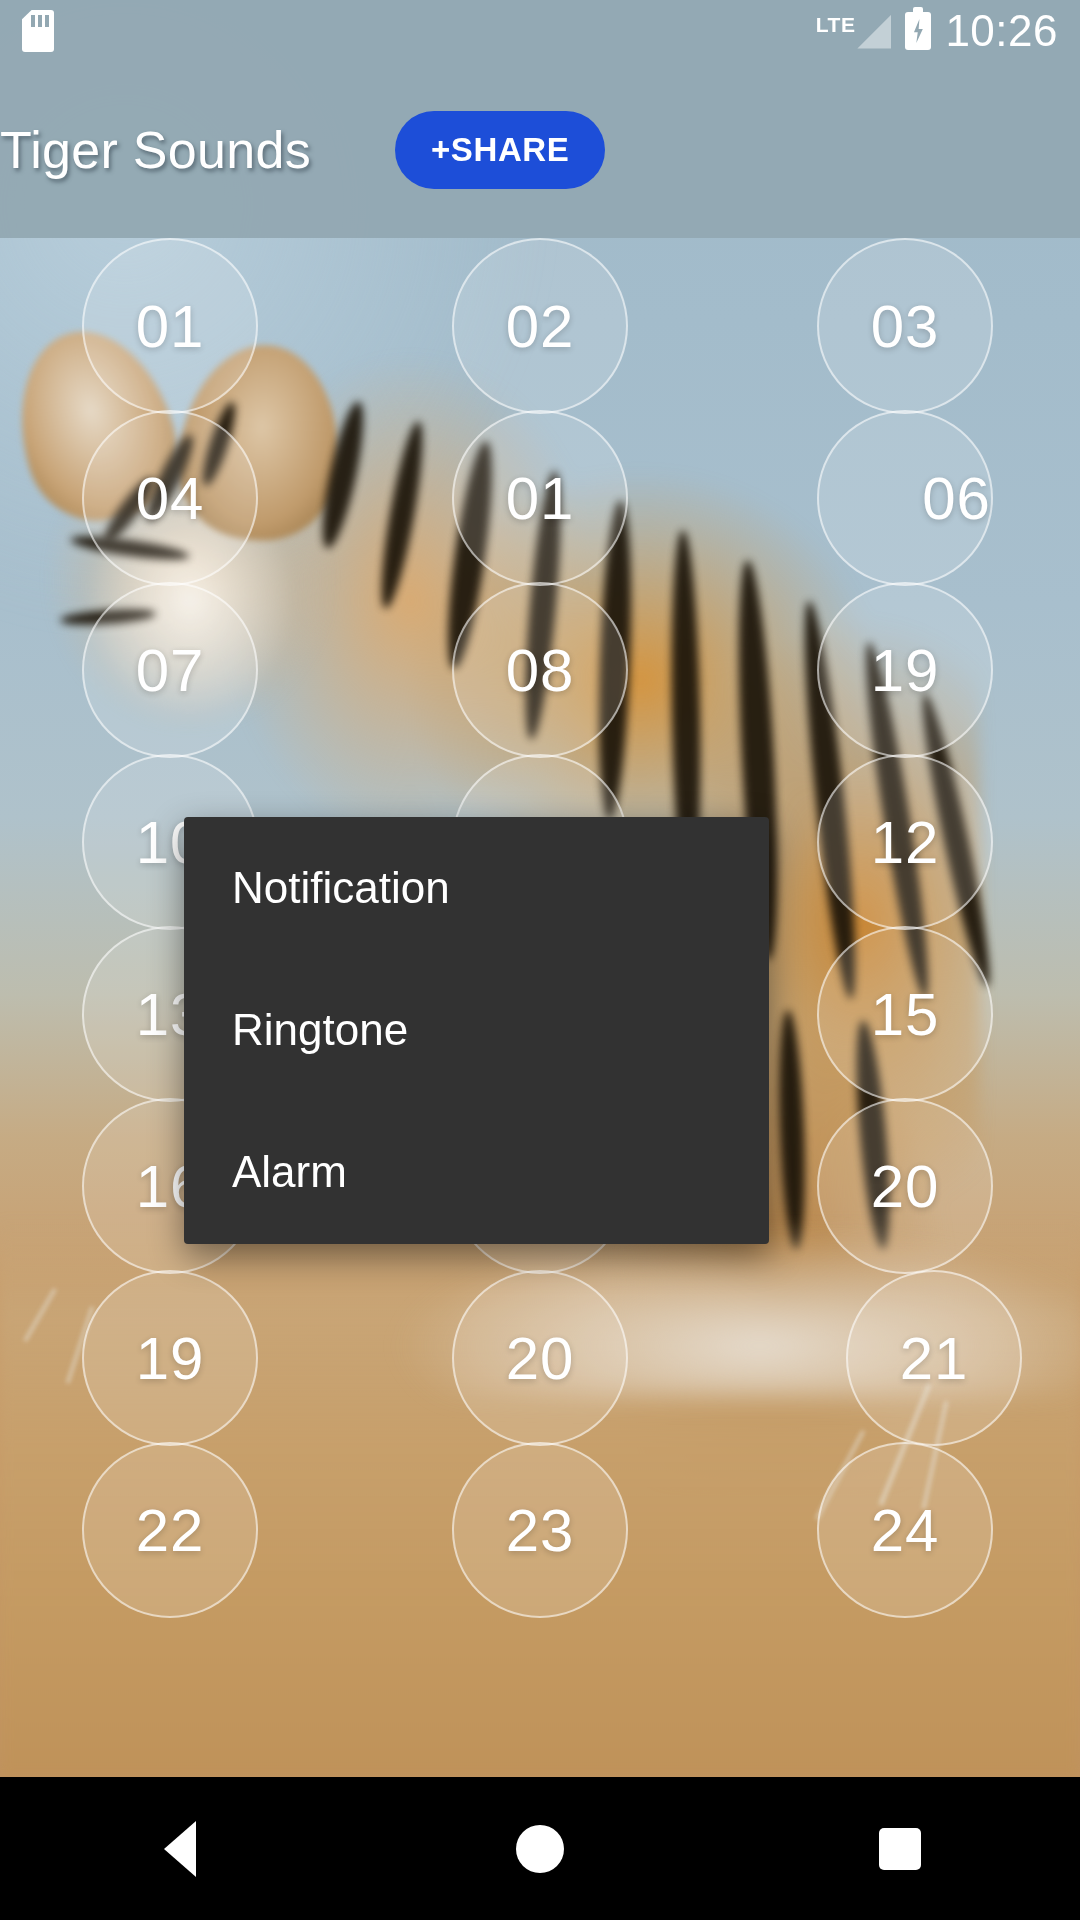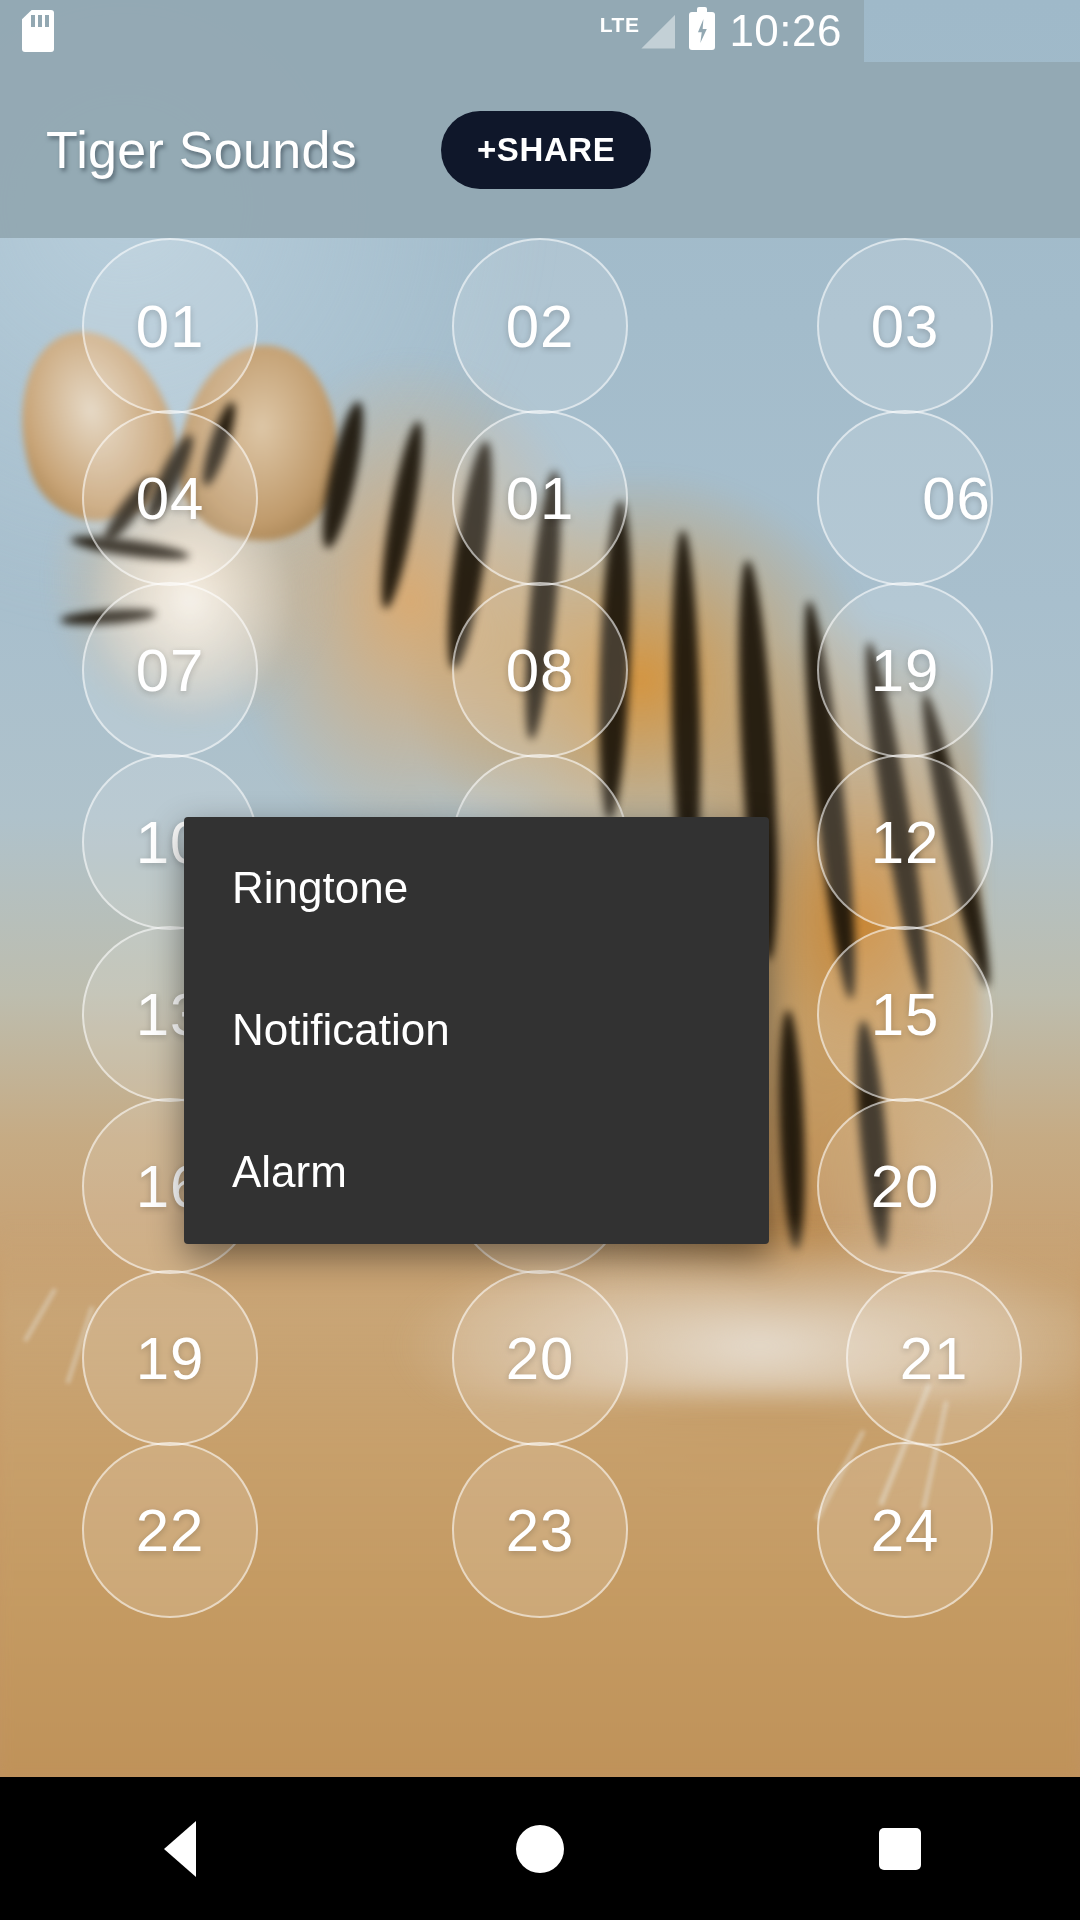--- a/index.html
+++ b/index.html
@@ -122,21 +122,21 @@
   .grass {
     position: absolute;
     background: rgba(232,228,218,.5);
     filter: blur(2px);
   }
 
   
   .statusbar {
     position: absolute;
     left: 0; top: 0;
-    width: 864px; height: 62px;
+    width: 1080px; height: 62px;
     background: rgba(147,168,179,.97);
     display: flex;
     align-items: center;
     justify-content: space-between;
     padding: 0 22px;
     box-sizing: border-box;
     z-index: 30;
   }
   .sb-left, .sb-right {
     display: flex;
@@ -211,27 +211,26 @@
     width: 1080px; height: 176px;
     background: rgba(147,168,179,.97);
     display: flex;
     align-items: center;
     z-index: 30;
   }
   .app-title {
     color: #fff;
     font-size: 52px;
     font-weight: 400;
-    margin-left: 46px;
     text-shadow: 2px 3px 4px rgba(40,55,65,.55);
     letter-spacing: .3px;
   }
   .share-btn {
     margin-left: 84px;
-    background: #0f172a;
+    background: #1d4ed8;
     color: #fff;
     border: none;
     border-radius: 44px;
     padding: 20px 36px;
     font-size: 33px;
     font-weight: bold;
     font-family: inherit;
     letter-spacing: .6px;
     cursor: pointer;
   }
@@ -459,22 +458,22 @@
       </div>
       <div class="cell" style="left: 452px; top: 1204px;">
         <span>23</span>
       </div>
       <div class="cell" style="left: 817px; top: 1204px;">
         <span>24</span>
       </div>
     </div>
 
   <div class="dialog" id="ringtone-dialog">
+      <div class="dialog-item">Notification</div>
       <div class="dialog-item">Ringtone</div>
-      <div class="dialog-item">Notification</div>
       <div class="dialog-item">Alarm</div>
     </div>
 
   <div class="navbar">
     <div class="nav-btn">
       <div class="nav-back"></div>
     </div>
     <div class="nav-btn">
       <div class="nav-home"></div>
     </div>

